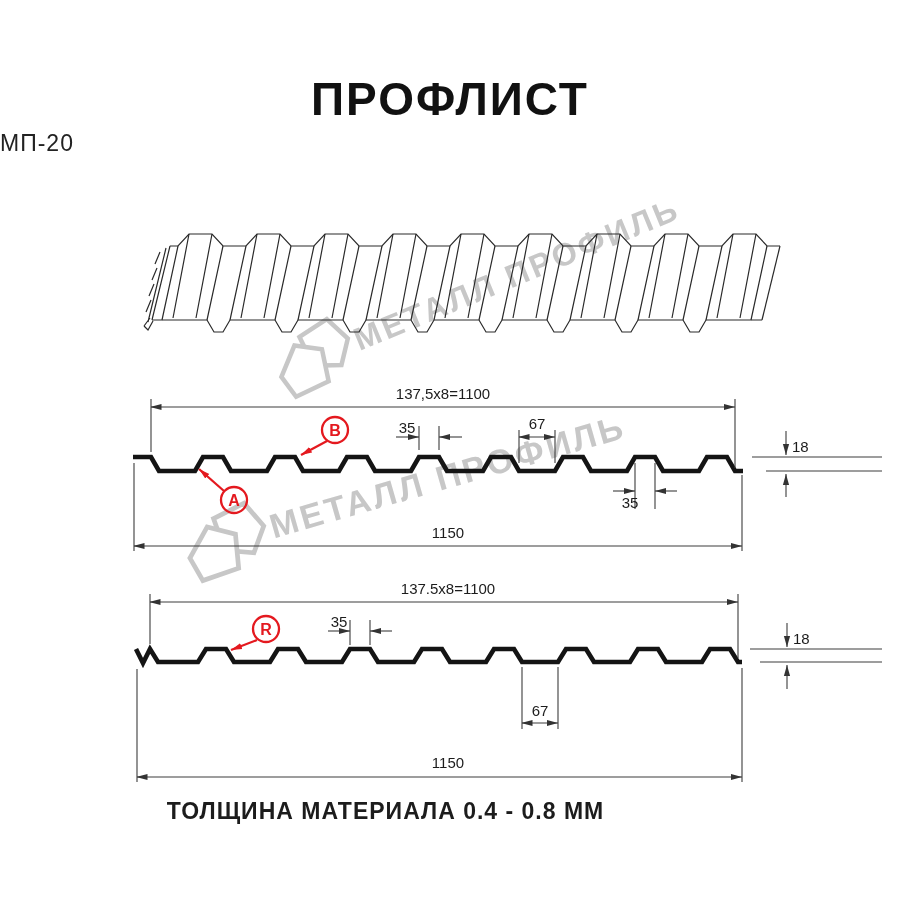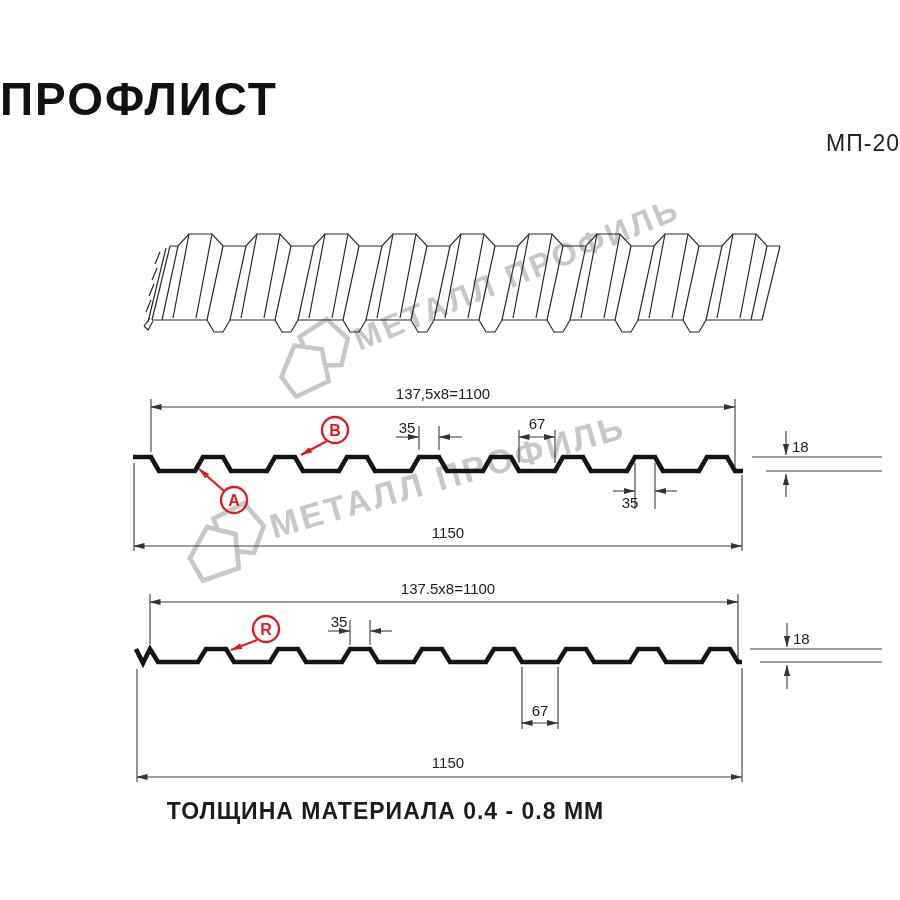--- a/index.html
+++ b/index.html
@@ -1,20 +1,20 @@
 <!DOCTYPE html>
 <html><head>
 <meta charset="utf-8">
 <style>
   html,body{margin:0;padding:0;background:#ffffff;}
   .page{position:relative;width:900px;height:900px;background:#fff;overflow:hidden;
         font-family:"Liberation Sans",sans-serif;color:#1a1a1a;}
-  .title{position:absolute;left:0;top:72px;width:900px;
+  .title{position:absolute;left:0;top:72px;width:900px;text-align:center;
          font-size:46px;font-weight:700;letter-spacing:2px;color:#111;}
-  .subtitle{position:absolute;left:0;top:130px;width:900px;text-align:right;
+  .subtitle{position:absolute;left:0;top:130px;width:900px;text-align:left;
          font-size:23px;font-weight:500;letter-spacing:1px;color:#222;}
   .footer{position:absolute;left:0;top:798px;width:771px;text-align:center;
          font-size:23px;font-weight:700;letter-spacing:1px;color:#1c1c1c;}
   svg{position:absolute;left:0;top:0;}
   svg text{font-family:"Liberation Sans",sans-serif;fill:#1c1c1c;font-size:15px;}
   .wm-text{font-size:32px;font-weight:700;letter-spacing:3px;fill:#c7c7c7;}
   .dim{stroke:#3c3c3c;stroke-width:1.1;fill:none;}
   .thin3d{stroke:#2a2a2a;stroke-width:1.2;fill:none;}
   .profile{stroke:#141414;stroke-width:4.6;fill:none;stroke-linejoin:miter;}
   .red{stroke:#e4191f;fill:none;stroke-width:2.3;}

